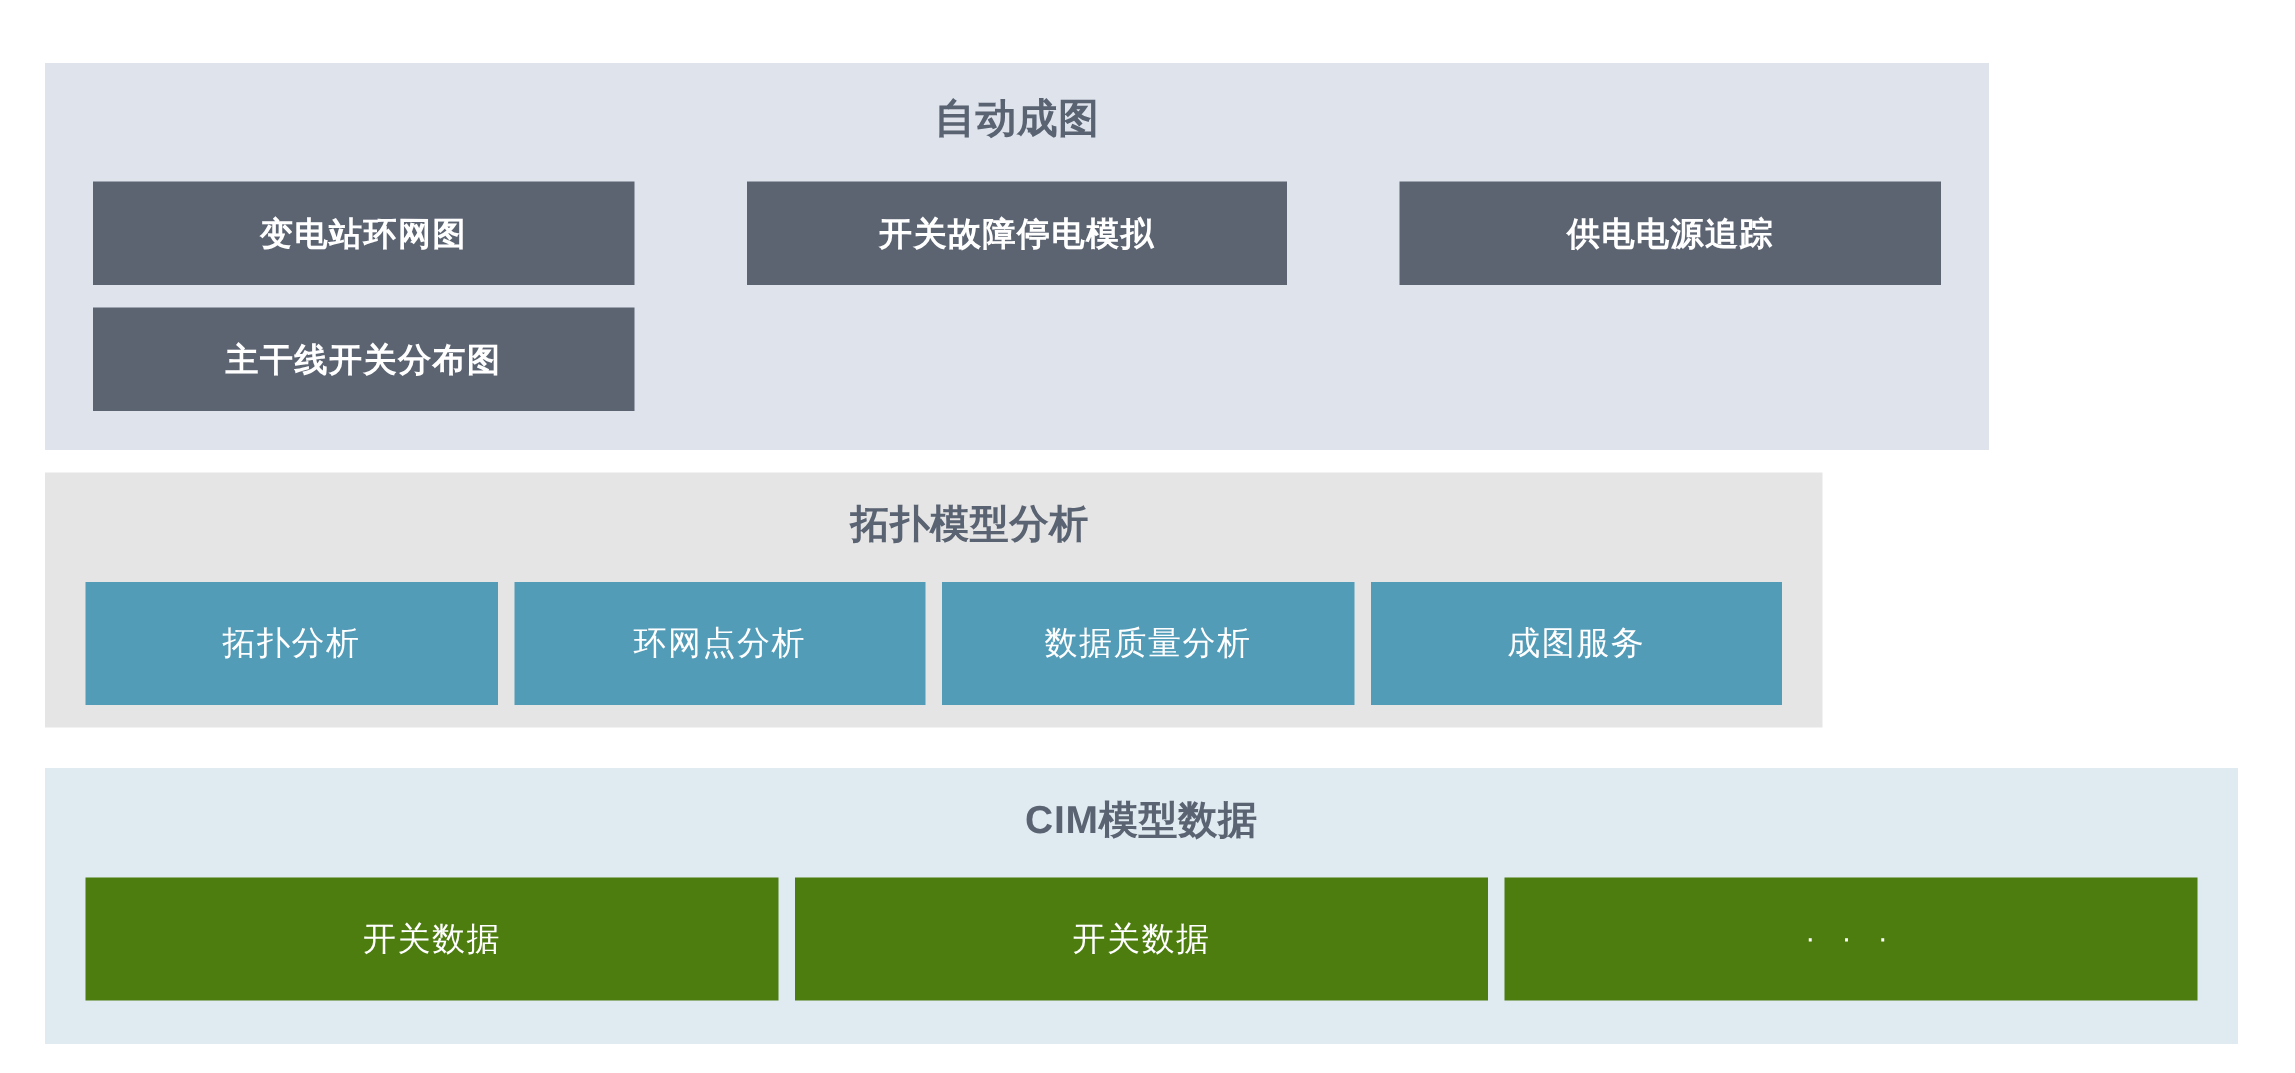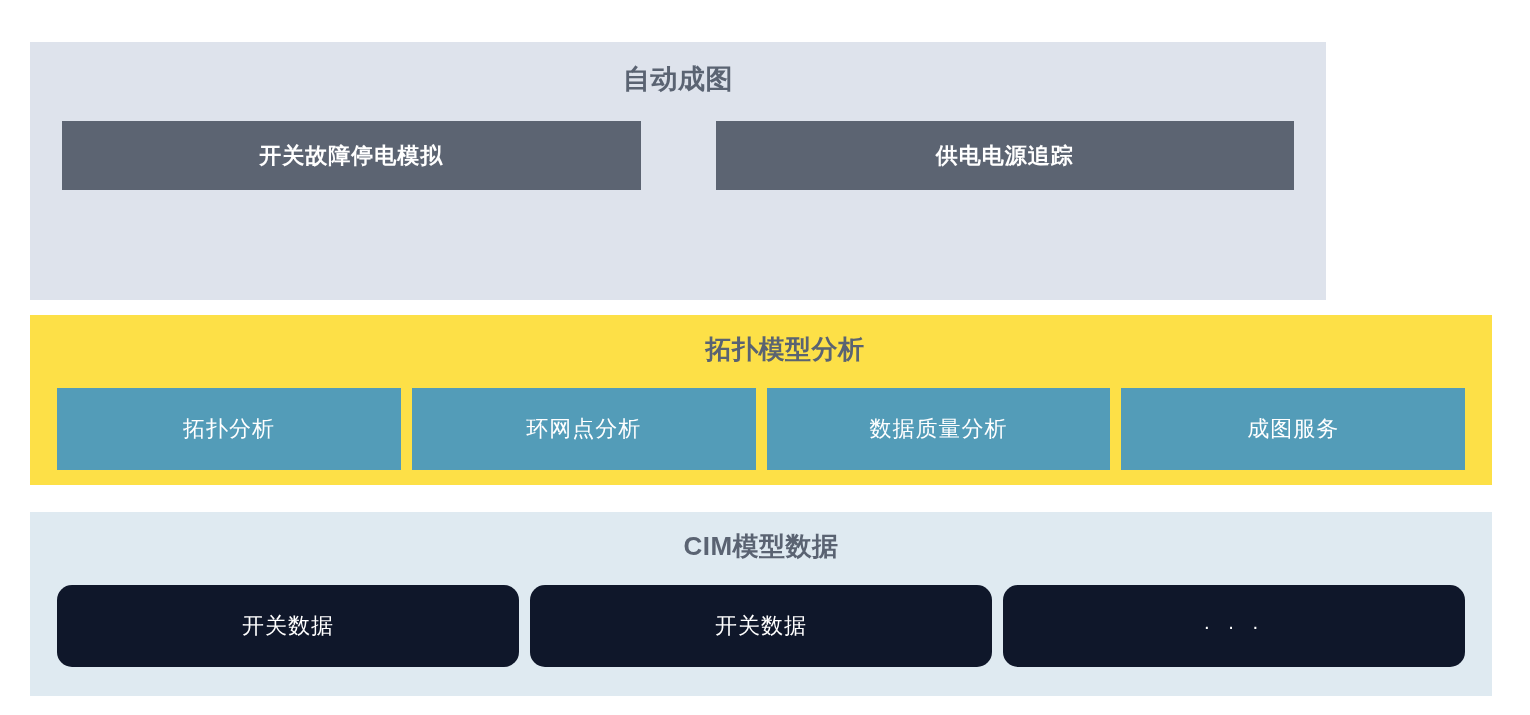--- a/index.html
+++ b/index.html
@@ -70,23 +70,23 @@
     align-items: center;
     justify-content: center;
     letter-spacing: 1px;
     user-select: none;
   }
 
   
   #panel-topology {
     left: 30px;
     top: 315px;
-    width: 1462px;
+    width: 1185px;
     height: 170px;
-    background: #fde047;
+    background: #e5e5e5;
     padding-left: 48px;
   }
   #panel-topology .panel-title {
     font-size: 26px;
     padding-top: 21px;
   }
   #topology-grid {
     position: absolute;
     left: 27px;
     top: 73px;
@@ -124,45 +124,48 @@
     position: absolute;
     left: 27px;
     top: 73px;
     right: 27px;
     display: flex;
     gap: 11px;
   }
   .btn-navy {
     flex: 1 1 0;
     height: 82px;
-    background: #0f172a;
+    background: #4d7c0f;
     color: #ffffff;
     font-size: 22px;
     font-weight: normal;
     display: flex;
     align-items: center;
     justify-content: center;
     letter-spacing: 1px;
     user-select: none;
-    border-radius: 15px;
   }
   .ellipsis {
     letter-spacing: 6px;
     font-size: 20px;
   }
 </style>
 </head>
 <body>
 
 <div id="stage">
 
   <div class="panel" id="panel-automap">
     <div class="panel-title">自动成图</div>
     <div id="automap-grid">
 
+      <div class="col">
+        <div class="btn-slate">变电站环网图</div>
+        <div class="btn-slate">主干线开关分布图</div>
+      </div>
 
       <div class="col">
         <div class="btn-slate">开关故障停电模拟</div>
       </div>
 
       <div class="col">
         <div class="btn-slate">供电电源追踪</div>
       </div>
 
     </div>

